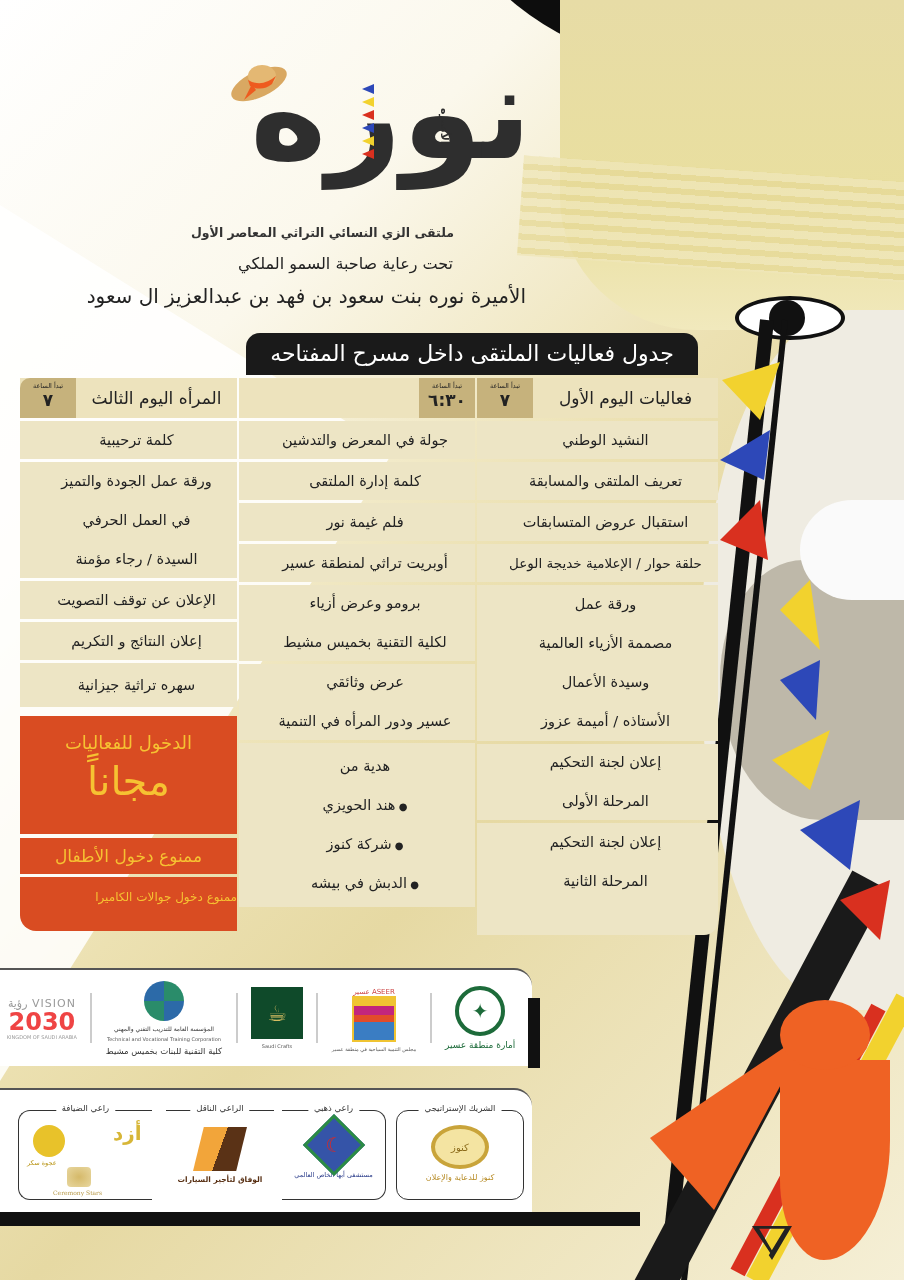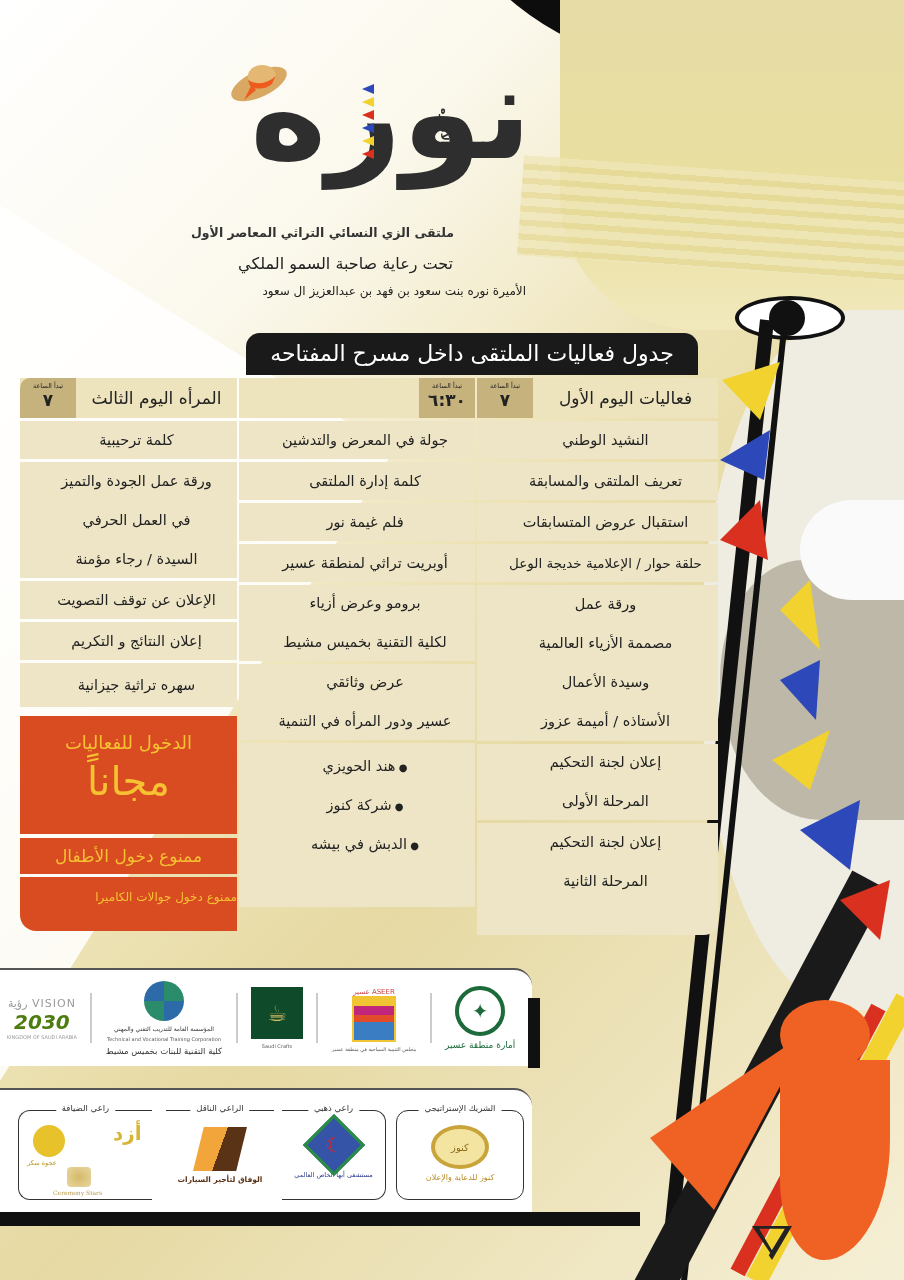--- a/index.html
+++ b/index.html
@@ -88,21 +88,21 @@
   }
   .logo-small {
     position: absolute; left: 212px; top: 60px; font-size: 11px; font-weight: bold; color: #2e2e2e;
     writing-mode: vertical-rl;
   }
   .logo-pennants { position: absolute; left: 136px; top: 36px; width: 18px; height: 80px; }
   .logo-pennants span { display: block; width: 12px; height: 10px; margin-bottom: 3px; clip-path: polygon(100% 0, 100% 100%, 0 50%); }
 
   .subtitle { position: absolute; right: 450px; top: 225px; font-size: 12.5px; font-weight: bold; color: #333; white-space: nowrap; direction: rtl; }
   .patronage1 { position: absolute; right: 451px; top: 254px; font-size: 16px; color: #222; white-space: nowrap; direction: rtl; }
-  .patronage2 { position: absolute; right: 378px; top: 284px; font-size: 12px; color: #222; white-space: nowrap; direction: rtl; }
+  .patronage2 { position: absolute; right: 378px; top: 284px; font-size: 20px; color: #222; white-space: nowrap; direction: rtl; }
 
   
   .sched-title {
     position: absolute; left: 246px; top: 333px; width: 452px; height: 42px;
     background: #1a1a1a; border-radius: 14px 14px 0 0; color: #fff;
     font-size: 22px; text-align: center; line-height: 42px; direction: rtl;
   }
 
   
   .col { position: absolute; top: 378px; }
@@ -151,21 +151,21 @@
   .sp-logo .emb { width: 50px; height: 50px; border-radius: 50%; border: 4px solid #1d6b3a; display:flex; align-items:center; justify-content:center; color:#1d6b3a; font-size: 20px; }
   .sp-logo .cap { font-size: 9px; color: #1d6b3a; margin-top: 4px; white-space: nowrap; }
   .sp-logo .cap.dark { color: #333; font-size: 8.5px; }
   .sp-logo .cap.tiny { color: #555; font-size: 5px; }
   .sp-logo .aseer { width: 44px; height: 46px; background: linear-gradient(180deg, #f0c432 0 18%, #c2267c 18% 40%, #e24c2a 40% 58%, #3a7dc3 58% 100%); border: 2px solid #f0c432; }
   .sp-logo .crafts { width: 52px; height: 52px; background: #0f4a2a; color: #d6bd62; display:flex; align-items:center; justify-content:center; font-size: 22px; }
   .sp-logo .tvtc { width: 40px; height: 40px; border-radius: 50%; background: conic-gradient(#2a8c6a 0 25%, #2c6aa8 25% 50%, #2a8c6a 50% 75%, #2c6aa8 75%); }
   .sp-divider { width: 2px; height: 50px; background: #ccc; }
   .vision { display:flex; flex-direction: column; align-items: center; color:#9a9a9a; }
   .vision .vt { font-size: 11px; letter-spacing: 1px; }
-  .vision .vn { font-size: 20px; font-weight: bold; color: #4d7c0f; line-height: 24px; font-style: italic; }
+  .vision .vn { font-size: 24px; font-weight: bold; color: #ef4444; line-height: 24px; }
   .vision .vs { font-size: 5px; }
 
   
   .sponsor-strip2 {
     position: absolute; left: 0; top: 1088px; width: 532px; height: 124px;
     background: #ffffff; border-top: 2px solid #555; border-radius: 0 18px 0 0;
   }
   .sponsor-black-bar { position: absolute; left: 0; top: 1212px; width: 640px; height: 14px; background: #111; }
   .sp-box {
     position: absolute; top: 1110px; height: 90px; border: 1.5px solid #333; border-radius: 12px;
@@ -312,20 +312,21 @@
     </div>
   <div class="cell" style="height:76px">
     <span class="ln">برومو وعرض أزياء</span>
     <span class="ln">لكلية التقنية بخميس مشيط</span>
   </div>
   <div class="cell" style="height:76px">
     <span class="ln">عرض وثائقي</span>
     <span class="ln">عسير ودور المرأه في التنمية</span>
   </div>
   <div class="cell" style="height:164px;justify-content:flex-start;padding-top:4px">
+    <span class="ln">هدية من</span>
     <span class="ln bullet">هند الحويزي</span>
     <span class="ln bullet">شركة كنوز</span>
     <span class="ln bullet">الدبش في بيشه</span>
   </div>
 </div>
 
 <div class="col day3">
   <div class="day-head">
     <div class="dh-title">المرأه اليوم الثالث</div>
     <div class="dh-time">

